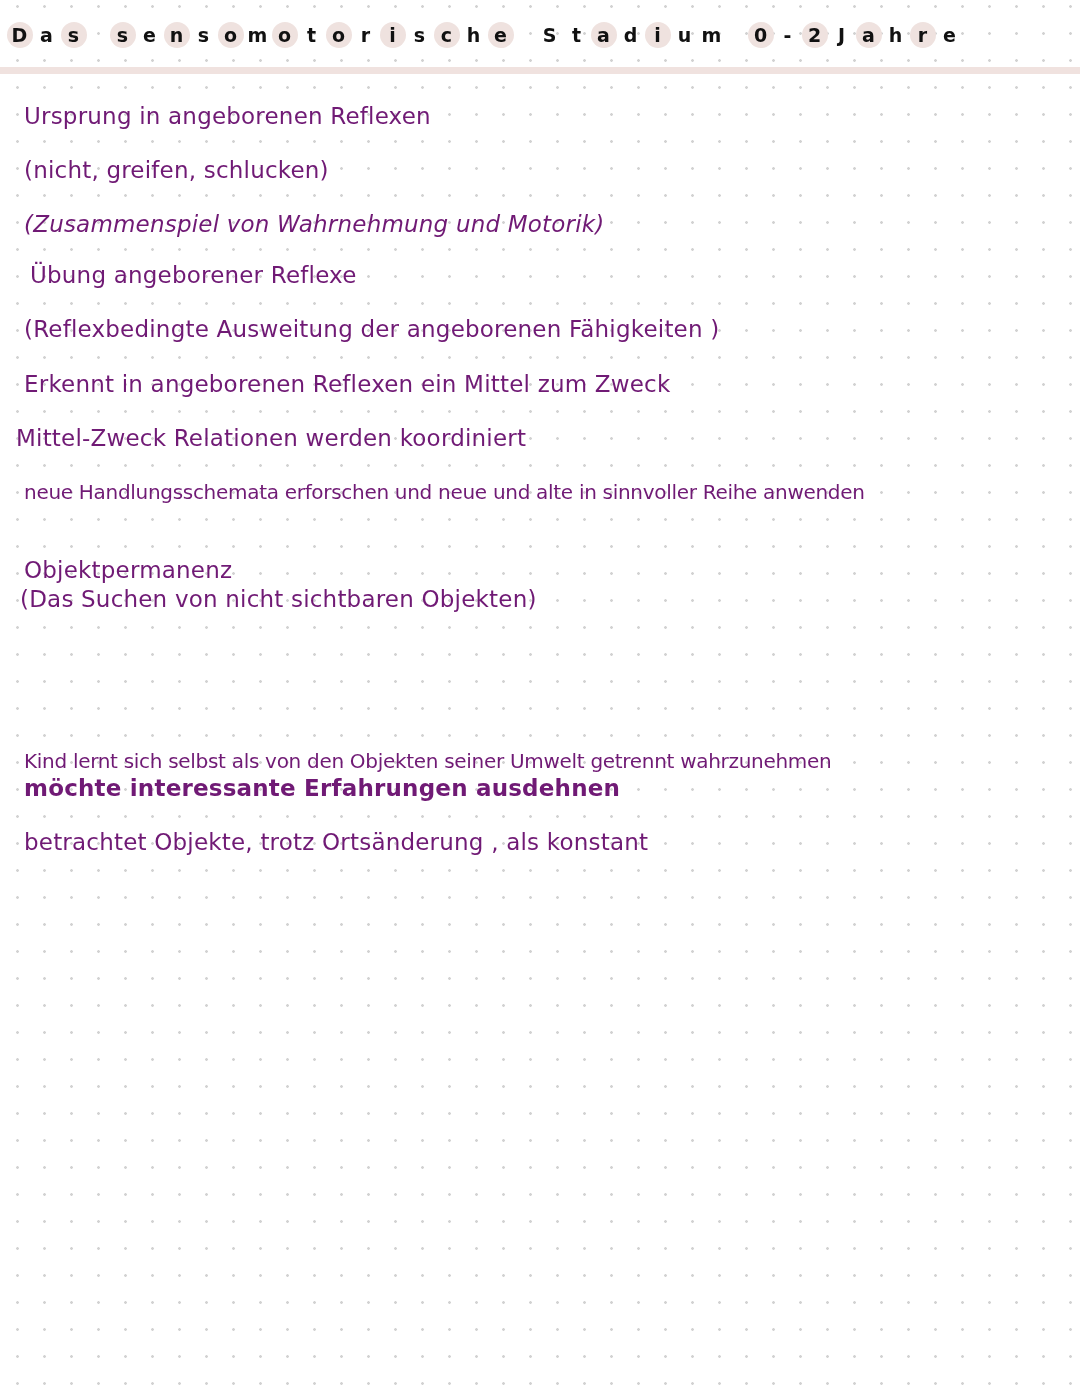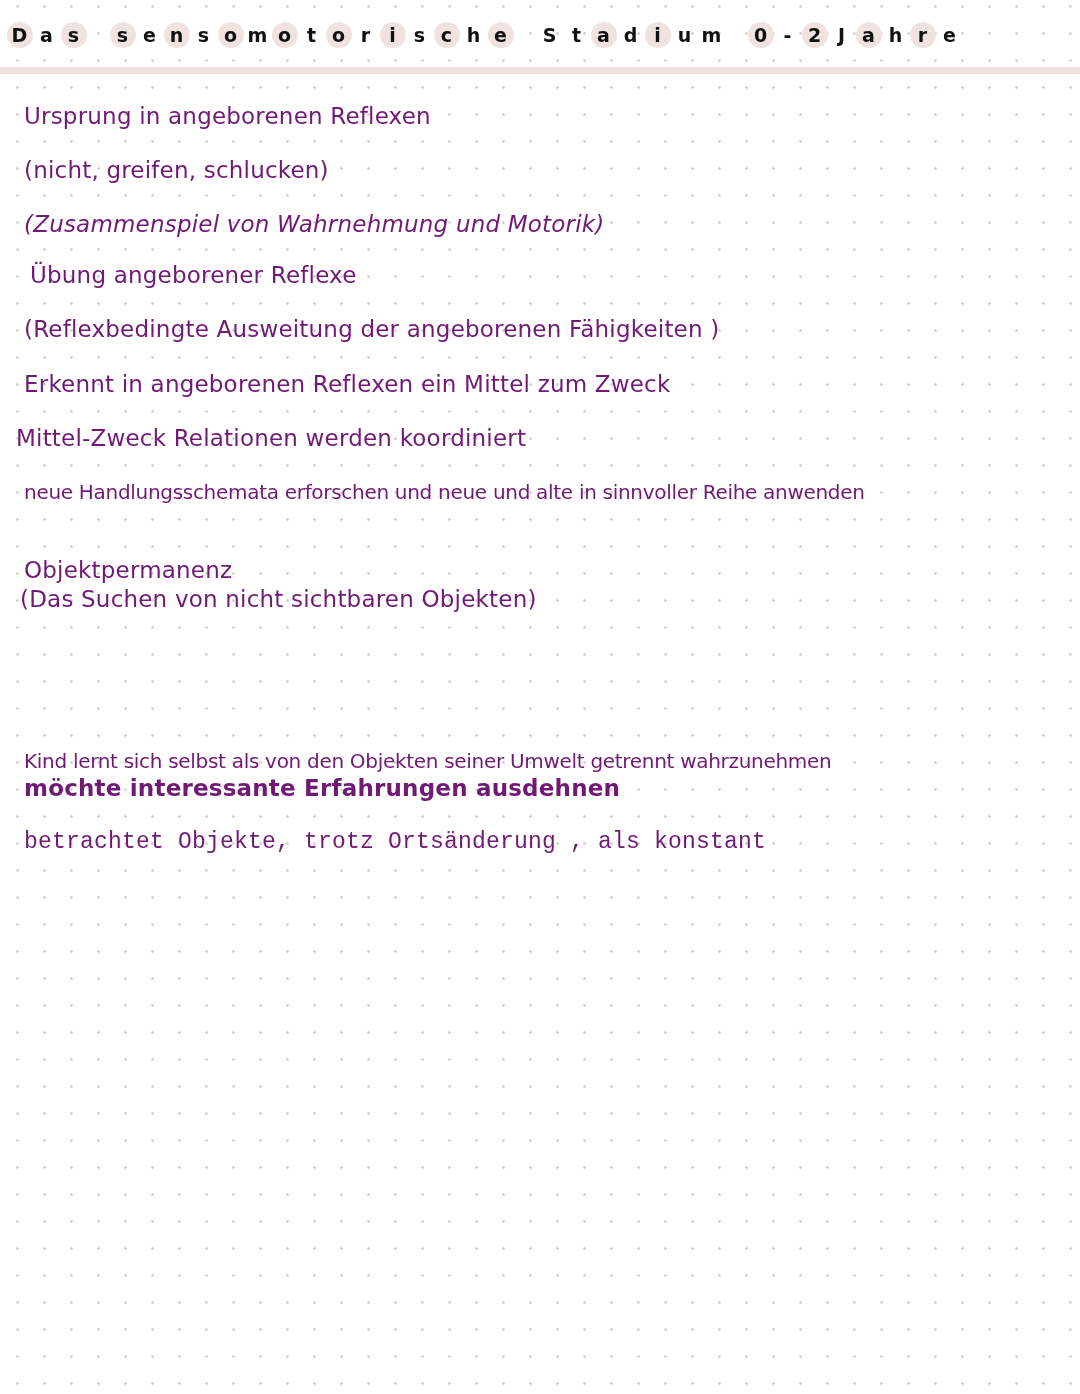--- a/index.html
+++ b/index.html
@@ -161,14 +161,14 @@
   <div class="line" style="left:24px;top:211px;font-style:italic;">(Zusammenspiel  von  Wahrnehmung  und  Motorik)</div>
   <div class="line" style="left:30px;top:262px;text-align:right;">Übung  angeborener  Reflexe</div>
   <div class="line" style="left:24px;top:316px;">(Reflexbedingte  Ausweitung  der  angeborenen  Fähigkeiten )</div>
   <div class="line" style="left:24px;top:371px;">Erkennt  in  angeborenen  Reflexen  ein  Mittel  zum  Zweck</div>
   <div class="line" style="left:16px;top:425px;">Mittel-Zweck  Relationen  werden  koordiniert</div>
   <div class="line cond" style="left:24px;top:480px;">neue  Handlungsschemata  erforschen  und  neue  und  alte  in  sinnvoller  Reihe  anwenden</div>
   <div class="line" style="left:24px;top:534px;margin-top:23px;">Objektpermanenz</div>
   <div class="line" style="left:20px;top:586px;">(Das  Suchen  von  nicht  sichtbaren  Objekten)</div>
   <div class="line cond" style="left:24px;top:721px;margin-top:28px;">Kind  lernt  sich  selbst  als  von  den  Objekten  seiner  Umwelt  getrennt  wahrzunehmen</div>
   <div class="line" style="left:24px;top:775px;font-weight:bold;">möchte  interessante  Erfahrungen  ausdehnen</div>
-  <div class="line" style="left:24px;top:829px;font-family:Liberation Mono, monospace;">betrachtet  Objekte, trotz  Ortsänderung , als  konstant</div>
+  <div class="line" style="left:24px;top:829px;">betrachtet  Objekte, trotz  Ortsänderung , als  konstant</div>
 </div>
 
 </body></html>

